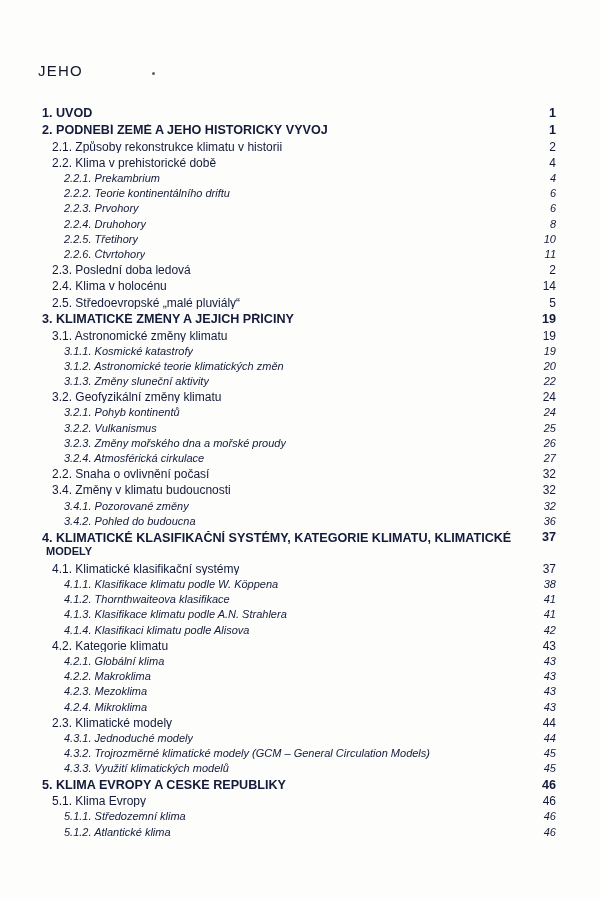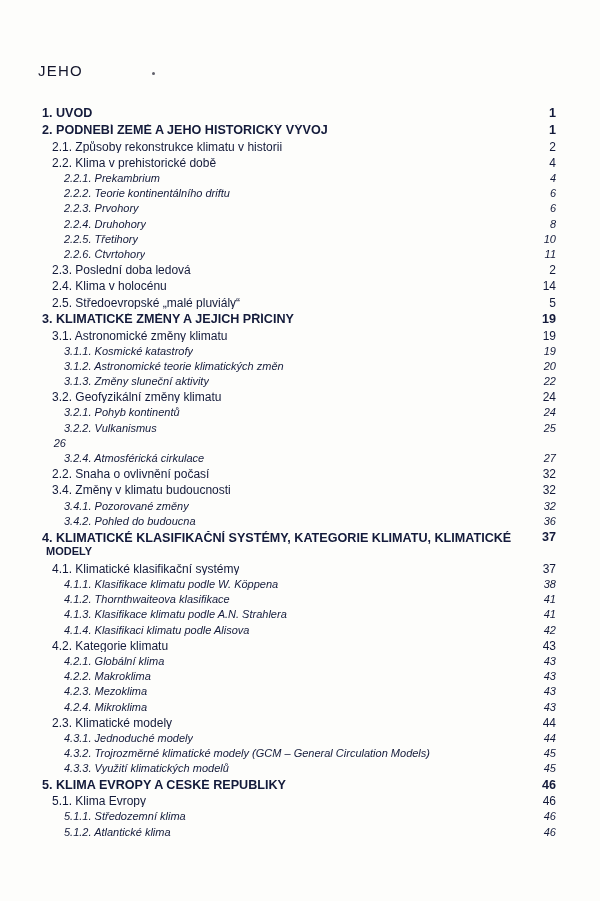--- a/index.html
+++ b/index.html
@@ -184,20 +184,21 @@
       </li>
       <li class="toc-row lvl3">
         <span class="toc-label">3.2.1. Pohyb kontinentů</span>
         <span class="toc-page">24</span>
       </li>
       <li class="toc-row lvl3">
         <span class="toc-label">3.2.2. Vulkanismus</span>
         <span class="toc-page">25</span>
       </li>
       <li class="toc-row lvl3">
+        <span class="toc-label">3.2.3. Změny mořského dna a mořské proudy</span>
         <span class="toc-page">26</span>
       </li>
       <li class="toc-row lvl3">
         <span class="toc-label">3.2.4. Atmosférická cirkulace</span>
         <span class="toc-page">27</span>
       </li>
       <li class="toc-row lvl2">
         <span class="toc-label">2.2. Snaha o ovlivnění počasí</span>
         <span class="toc-page">32</span>
       </li>

